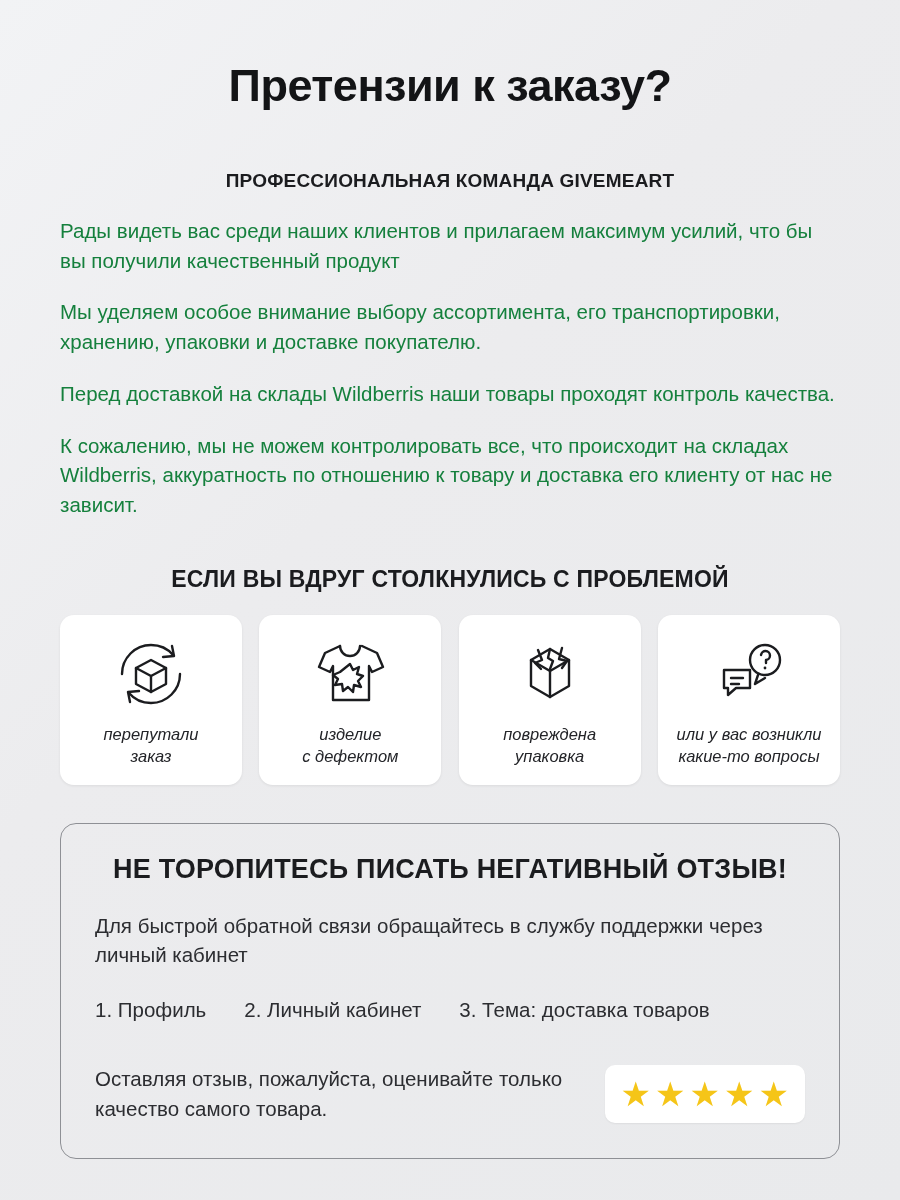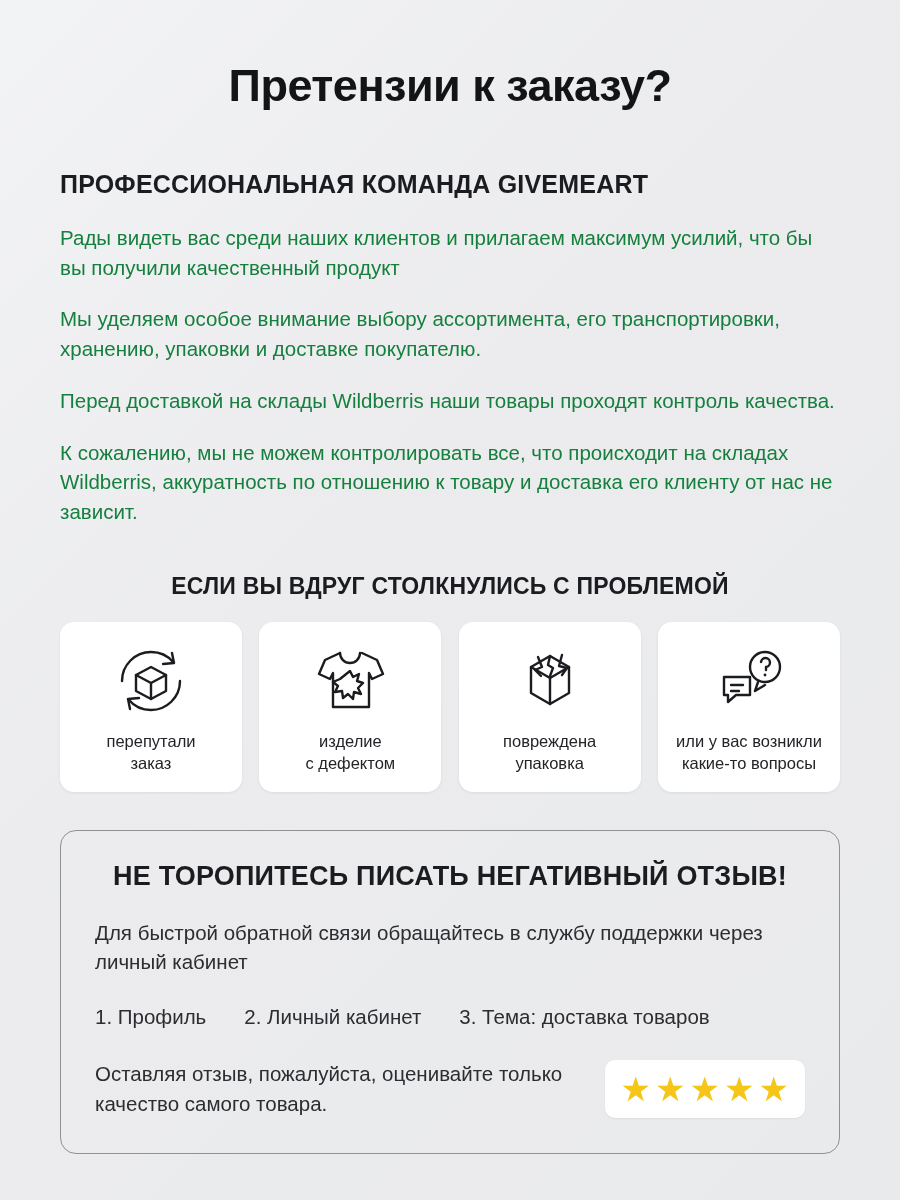--- a/index.html
+++ b/index.html
@@ -27,22 +27,22 @@
   .main-title {
     text-align: center;
     font-size: 45px;
     font-weight: bold;
     letter-spacing: -0.5px;
     margin: 14px 0 0 0;
     color: #131416;
   }
 
   .team-title {
-    text-align: left;
-    font-size: 25px;
+    text-align: center;
+    font-size: 19px;
     font-weight: bold;
     letter-spacing: 0.2px;
     margin: 58px 0 0 0;
     color: #1b1c1f;
   }
 
   
   .paragraphs {
     margin-top: 24px;
   }
@@ -78,20 +78,21 @@
     border-radius: 14px;
     width: 182px;
     height: 170px;
     box-sizing: border-box;
     display: flex;
     flex-direction: column;
     align-items: center;
     justify-content: flex-start;
     padding: 18px 8px 14px 8px;
     box-shadow: 0 1px 3px rgba(0,0,0,0.07);
+    font-style: italic;
   }
   .card-icon {
     height: 82px;
     display: flex;
     align-items: center;
     justify-content: center;
   }
   .card-label {
     margin-top: 8px;
     text-align: center;
@@ -130,21 +131,21 @@
     font-size: 20.5px;
     color: #2c2d31;
   }
   .step {
     white-space: nowrap;
   }
   .rating-row {
     display: flex;
     align-items: center;
     justify-content: space-between;
-    margin-top: 30px;
+    margin-top: 42px;
     gap: 20px;
   }
   .rating-text {
     font-size: 20.5px;
     line-height: 1.45;
     color: #2c2d31;
     max-width: 470px;
   }
   .stars-box {
     background: #ffffff;

